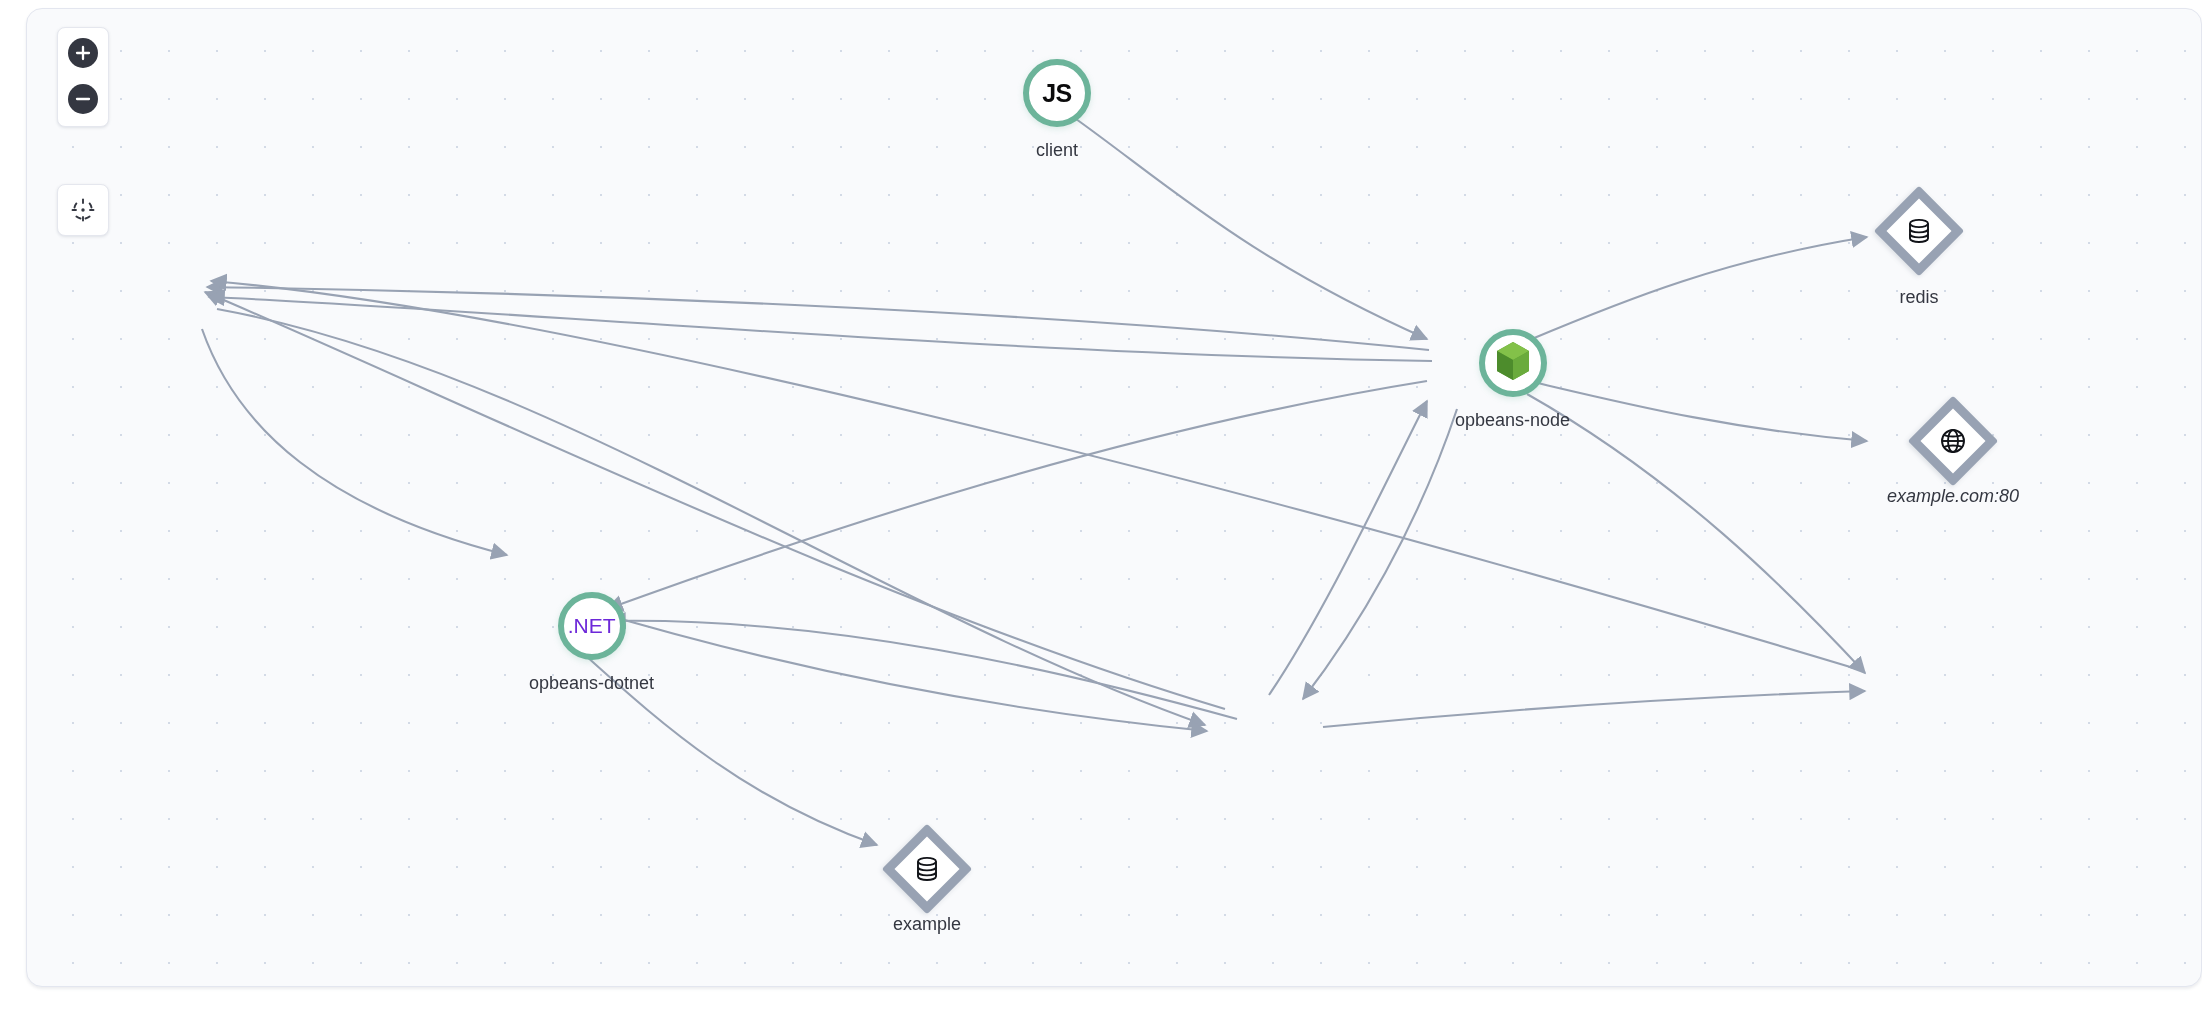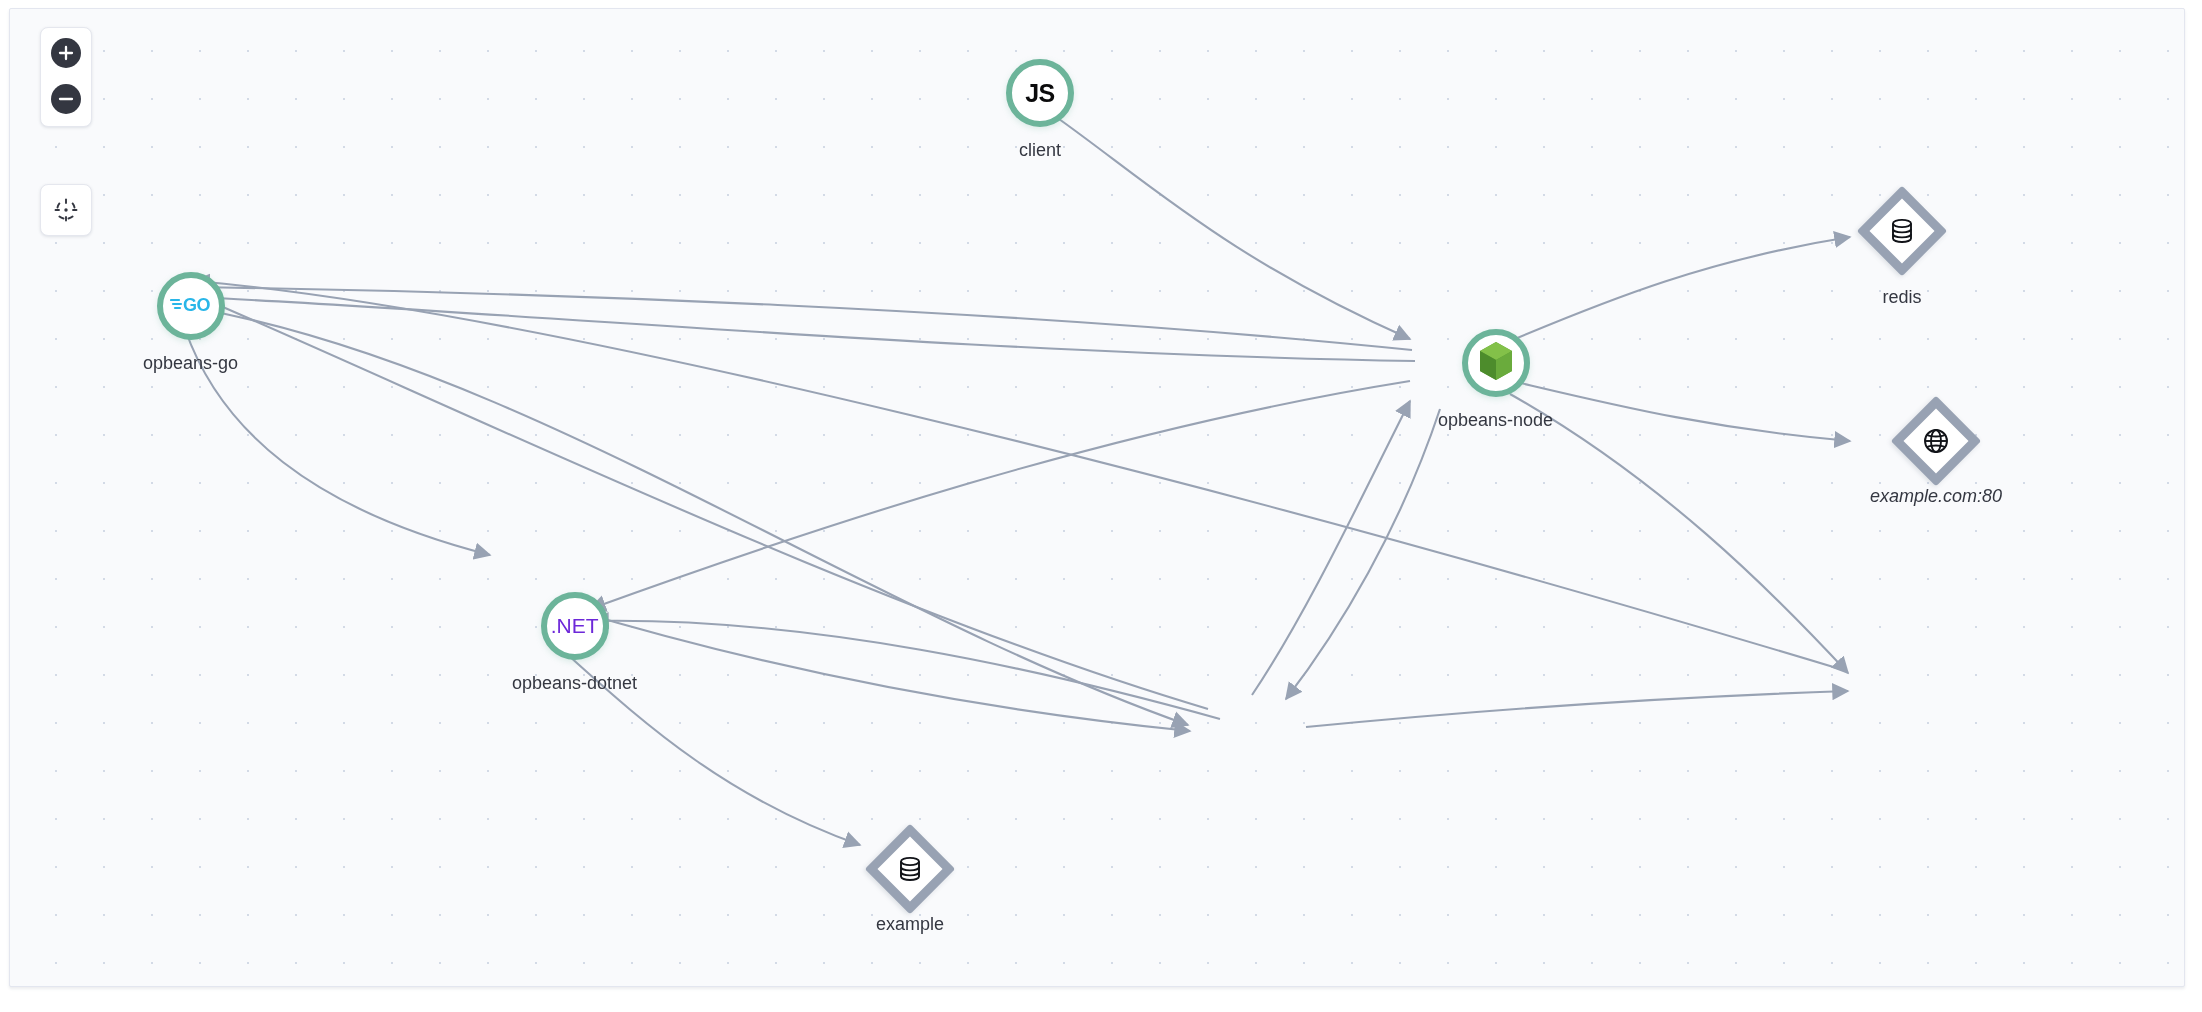--- a/index.html
+++ b/index.html
@@ -11,26 +11,26 @@
   #app {
     position: relative;
     width: 2202px;
     height: 1012px;
     background: #ffffff;
     overflow: hidden;
   }
   
   #canvas-panel {
     position: absolute;
-    left: 9px;
+    left: 26px;
     top: 8px;
     width: 2174px;
     height: 977px;
     border: 1px solid #e3e6ef;
-    border-radius: 2px;
+    border-radius: 16px;
     background-color: #f9fafc;
     background-image:
       radial-gradient(#d3dae6 1.4px, transparent 1.5px);
     background-size: 48px 48px;
     background-position: 22px 18px;
     box-shadow: 0 2px 3px rgba(65,78,101,0.10);
     overflow: hidden;
   }
   #edge-layer {
     position: absolute;
@@ -193,35 +193,20 @@
       </g>
     </svg>
 
     <div class="node" style="left:996px; top:50px;">
       <div class="service-circle">
         <span class="js-text">JS</span>
       </div>
       <div class="node-label">client</div>
     </div>
 
-    <div class="node" style="left:133px; top:263px;">
-      <div class="service-circle">
-        <span>
-          <svg width="42" height="22" viewBox="0 0 42 22" xmlns="http://www.w3.org/2000/svg">
-            <g stroke="#29b6e8" stroke-width="2.2" stroke-linecap="round">
-              <line x1="1" y1="7" x2="9" y2="7"></line>
-              <line x1="3" y1="11" x2="11" y2="11"></line>
-              <line x1="5" y1="15" x2="10" y2="15"></line>
-            </g>
-            <text x="13" y="18" font-family="Liberation Sans, sans-serif" font-size="18" font-weight="bold" fill="#29b6e8" letter-spacing="-0.5">GO</text>
-          </svg>
-        </span>
-      </div>
-      <div class="node-label">opbeans-go</div>
-    </div>
 
     <div class="node" style="left:502px; top:583px;">
       <div class="service-circle">
         <span class="dotnet-text">.NET</span>
       </div>
       <div class="node-label">opbeans-dotnet</div>
     </div>
 
     <div class="node" style="left:1428px; top:320px;">
       <div class="service-circle">

